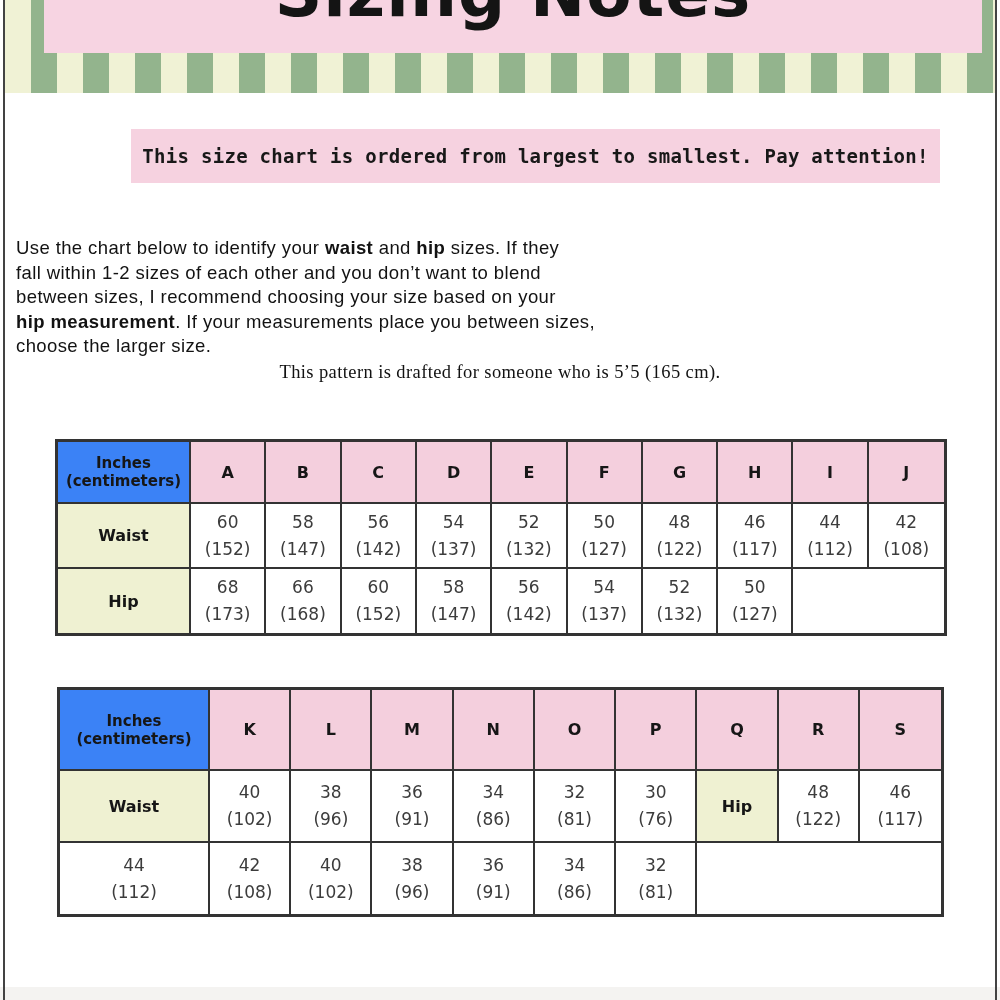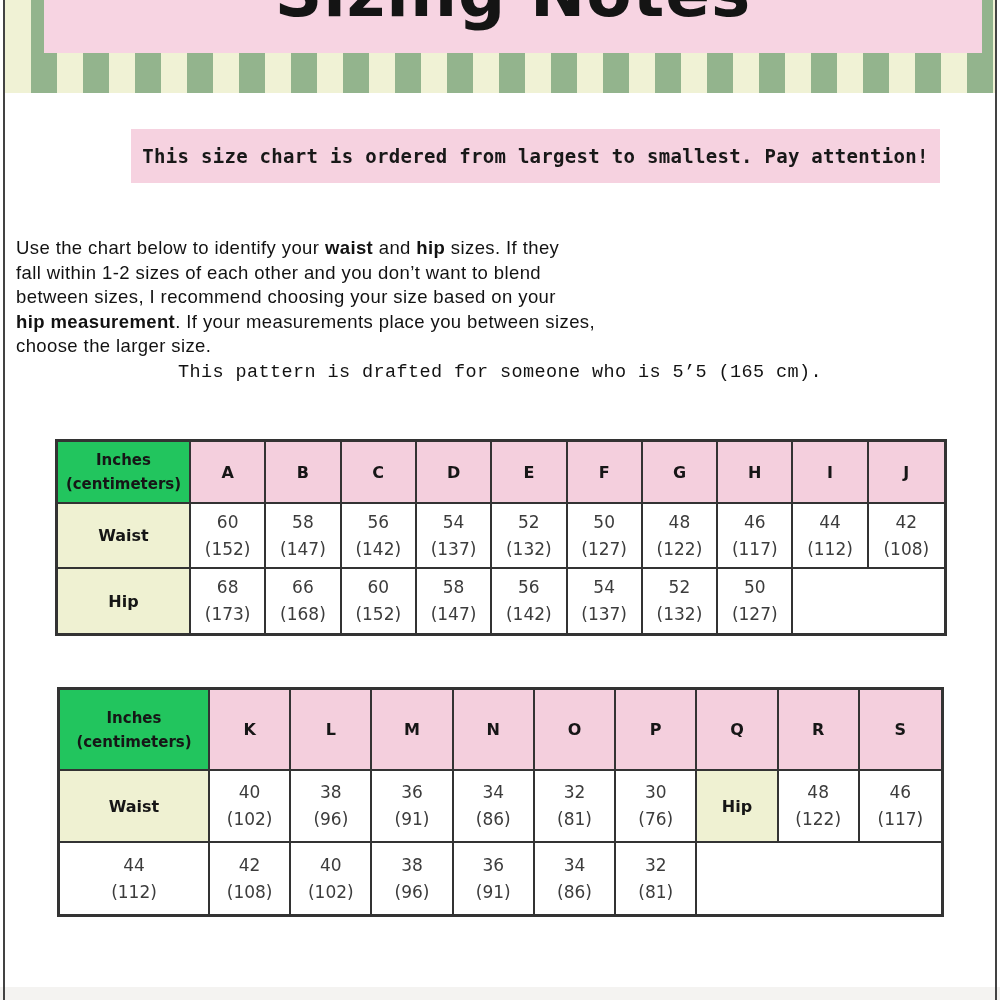--- a/index.html
+++ b/index.html
@@ -37,40 +37,40 @@
     font-size:19px; letter-spacing:0.3px; color:#181818; white-space:nowrap;
   }
   .intro {
     position:absolute; top:220px; left:0; right:0; margin:16px;
     text-align:left; font-family:Liberation Sans, sans-serif;
     font-size:18.5px; letter-spacing:0.4px; line-height:24.5px; color:#121212;
   }
   .intro b { font-weight:bold; }
   .height-note {
     position:absolute; top:362px; left:0; right:0; margin:0;
-    text-align:center; font-family:Liberation Mono, monospace;
+    text-align:center; font-family:Liberation Serif, serif;
     font-size:18.5px; letter-spacing:0.4px; color:#121212;
   }
 
   .size-table {
     position:absolute; display:grid; border:3px solid #333333; background:#ffffff;
     z-index:3;
   }
   .t1 { left:55px; top:439px; width:886px; grid-template-columns:133px repeat(10,1fr); grid-template-rows:62px 65px 64px; }
   .t2 { left:57px; top:687px; width:881px; grid-template-columns:150px repeat(9,1fr); grid-template-rows:81px 72px 71px; }
   .cell {
     border-right:2px solid #333333; border-bottom:2px solid #333333;
     display:flex; align-items:center; justify-content:center;
     text-align:center; white-space:pre-line; background:#ffffff;
   }
   .t1 .cell:nth-child(11n)  { border-right:none; }
   .t1 .cell:nth-child(n+23) { border-bottom:none; }
   .t2 .cell:nth-child(10n)  { border-right:none; }
   .t2 .cell:nth-child(n+21) { border-bottom:none; }
-  .corner    { background:#22c55e; font-weight:bold; font-size:15px; line-height:24px; color:#161616; }
+  .corner    { background:#3b82f6; font-weight:bold; font-size:15px; line-height:18px; color:#161616; }
   .size-head { background:#f4cfdd; font-weight:bold; font-size:16px; color:#161616; }
   .row-label { background:#eff1d2; font-weight:bold; font-size:16px; color:#161616; }
   .val       { font-size:17px; line-height:27px; color:#3c3c3c; }
 
   .bottom-strip { position:absolute; left:0; right:0; bottom:0; height:13px; background:#f4f3f1; z-index:5; }
 </style>
 </head>
 <body>
 
 <div class="page">

